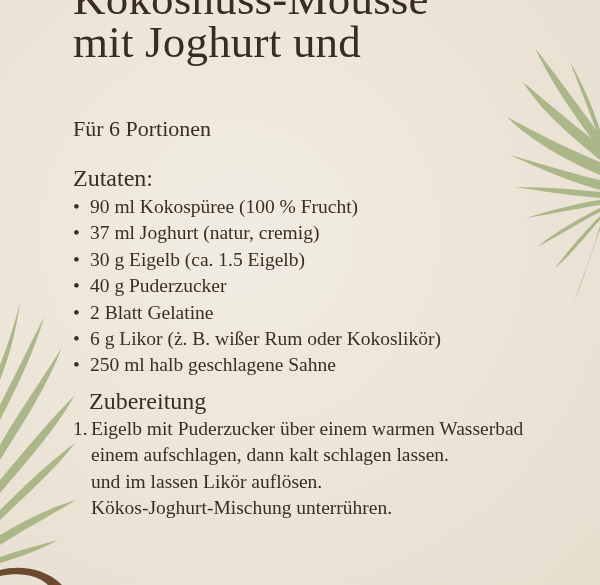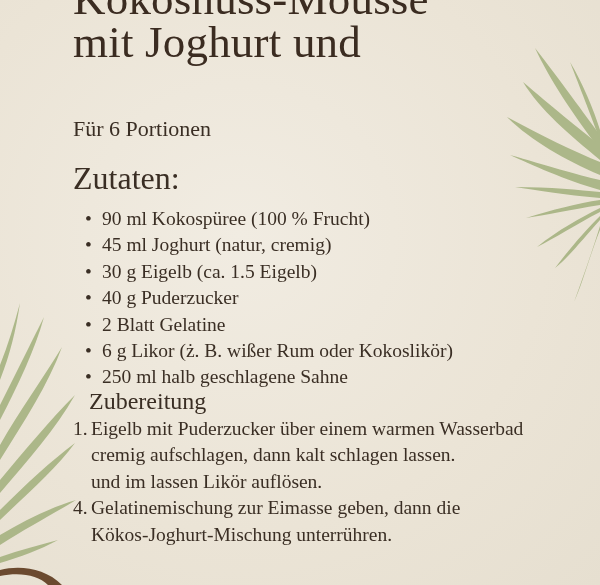--- a/index.html
+++ b/index.html
@@ -12,22 +12,22 @@
     .page { position:absolute; left:0; top:0; width:600px; height:585px; }
     .content { position:absolute; left:73px; top:0; width:520px; z-index:2; }
     .title {
       position:absolute; left:0; top:-22px; margin:0;
       font-family: "Liberation Serif", "DejaVu Serif", serif;
       font-weight:400; font-size:45px; line-height:43px; color:#3b2c21;
       letter-spacing:0.2px; white-space:nowrap;
     }
     .title div { height:43px; }
     .portions { position:absolute; left:0; top:116px; font-family:"Liberation Serif", serif; font-size:22px; line-height:26px; }
-    .h-ingredients { position:absolute; left:0; top:164px; font-family:"Liberation Serif", serif; font-size:32px; line-height:28px; }
-    .ing-list { position:absolute; left:0; top:194px; margin:12px; padding:0; list-style:none; font-family:"Liberation Serif", serif; font-size:19.5px; }
+    .h-ingredients { position:absolute; left:0; top:164px; font-family:"Liberation Serif", serif; font-size:24px; line-height:28px; }
+    .ing-list { position:absolute; left:0; top:194px; margin:0; padding:0; list-style:none; font-family:"Liberation Serif", serif; font-size:19.5px; }
     .ing-list li { height:26.4px; line-height:26px; white-space:nowrap; }
     .ing-list li .bullet { display:inline-block; width:17px; }
     .h-prep { position:absolute; left:16px; top:387px; font-family:"Liberation Serif", serif; font-size:24px; line-height:28px; }
     .steps { position:absolute; left:0; top:416px; margin:0; padding:0; list-style:none; font-family:"Liberation Serif", serif; font-size:19.5px; }
     .steps li { line-height:26.4px; white-space:nowrap; }
     .steps .num { display:inline-block; width:18px; }
     .steps .cont { padding-left:18px; }
     .leaf { position:absolute; z-index:1; }
     .coconut { position:absolute; z-index:1; }
   </style>
@@ -72,31 +72,30 @@
       <div>Kokosnuss-Mousse</div>
       <div>mit Joghurt und</div>
     </h1>
 
     <div class="portions">Für 6 Portionen</div>
 
     <div class="h-ingredients">Zutaten:</div>
 
     <ul class="ing-list">
       <li><span class="bullet">•</span><span>90 ml Kokospüree (100 % Frucht)</span></li>
-      <li><span class="bullet">•</span><span>45 ml Joghurt (natur, cremig)</span></li>
+      <li><span class="bullet">•</span><span>37 ml Joghurt (natur, cremig)</span></li>
       <li><span class="bullet">•</span><span>30 g Eigelb (ca. 1.5 Eigelb)</span></li>
       <li><span class="bullet">•</span><span>40 g Puderzucker</span></li>
       <li><span class="bullet">•</span><span>2 Blatt Gelatine</span></li>
       <li><span class="bullet">•</span><span>6 g Likor (ż. B. wißer Rum oder Kokoslikör)</span></li>
       <li><span class="bullet">•</span><span>250 ml halb geschlagene Sahne</span></li>
     </ul>
 
     <div class="h-prep">Zubereitung</div>
 
     <ol class="steps">
       <li><span class="num">1.</span><span>Eigelb mit Puderzucker über einem warmen Wasserbad</span></li>
-      <li class="cont">cremig aufschlagen, dann kalt schlagen lassen.</li>
+      <li class="cont">einem aufschlagen, dann kalt schlagen lassen.</li>
       <li class="cont">und im lassen Likör auflösen.</li>
-      <li><span class="num">4.</span><span>Gelatinemischung zur Eimasse geben, dann die</span></li>
       <li class="cont">Kökos-Joghurt-Mischung unterrühren.</li>
     </ol>
   </div>
 </div>
 
 </body></html>

